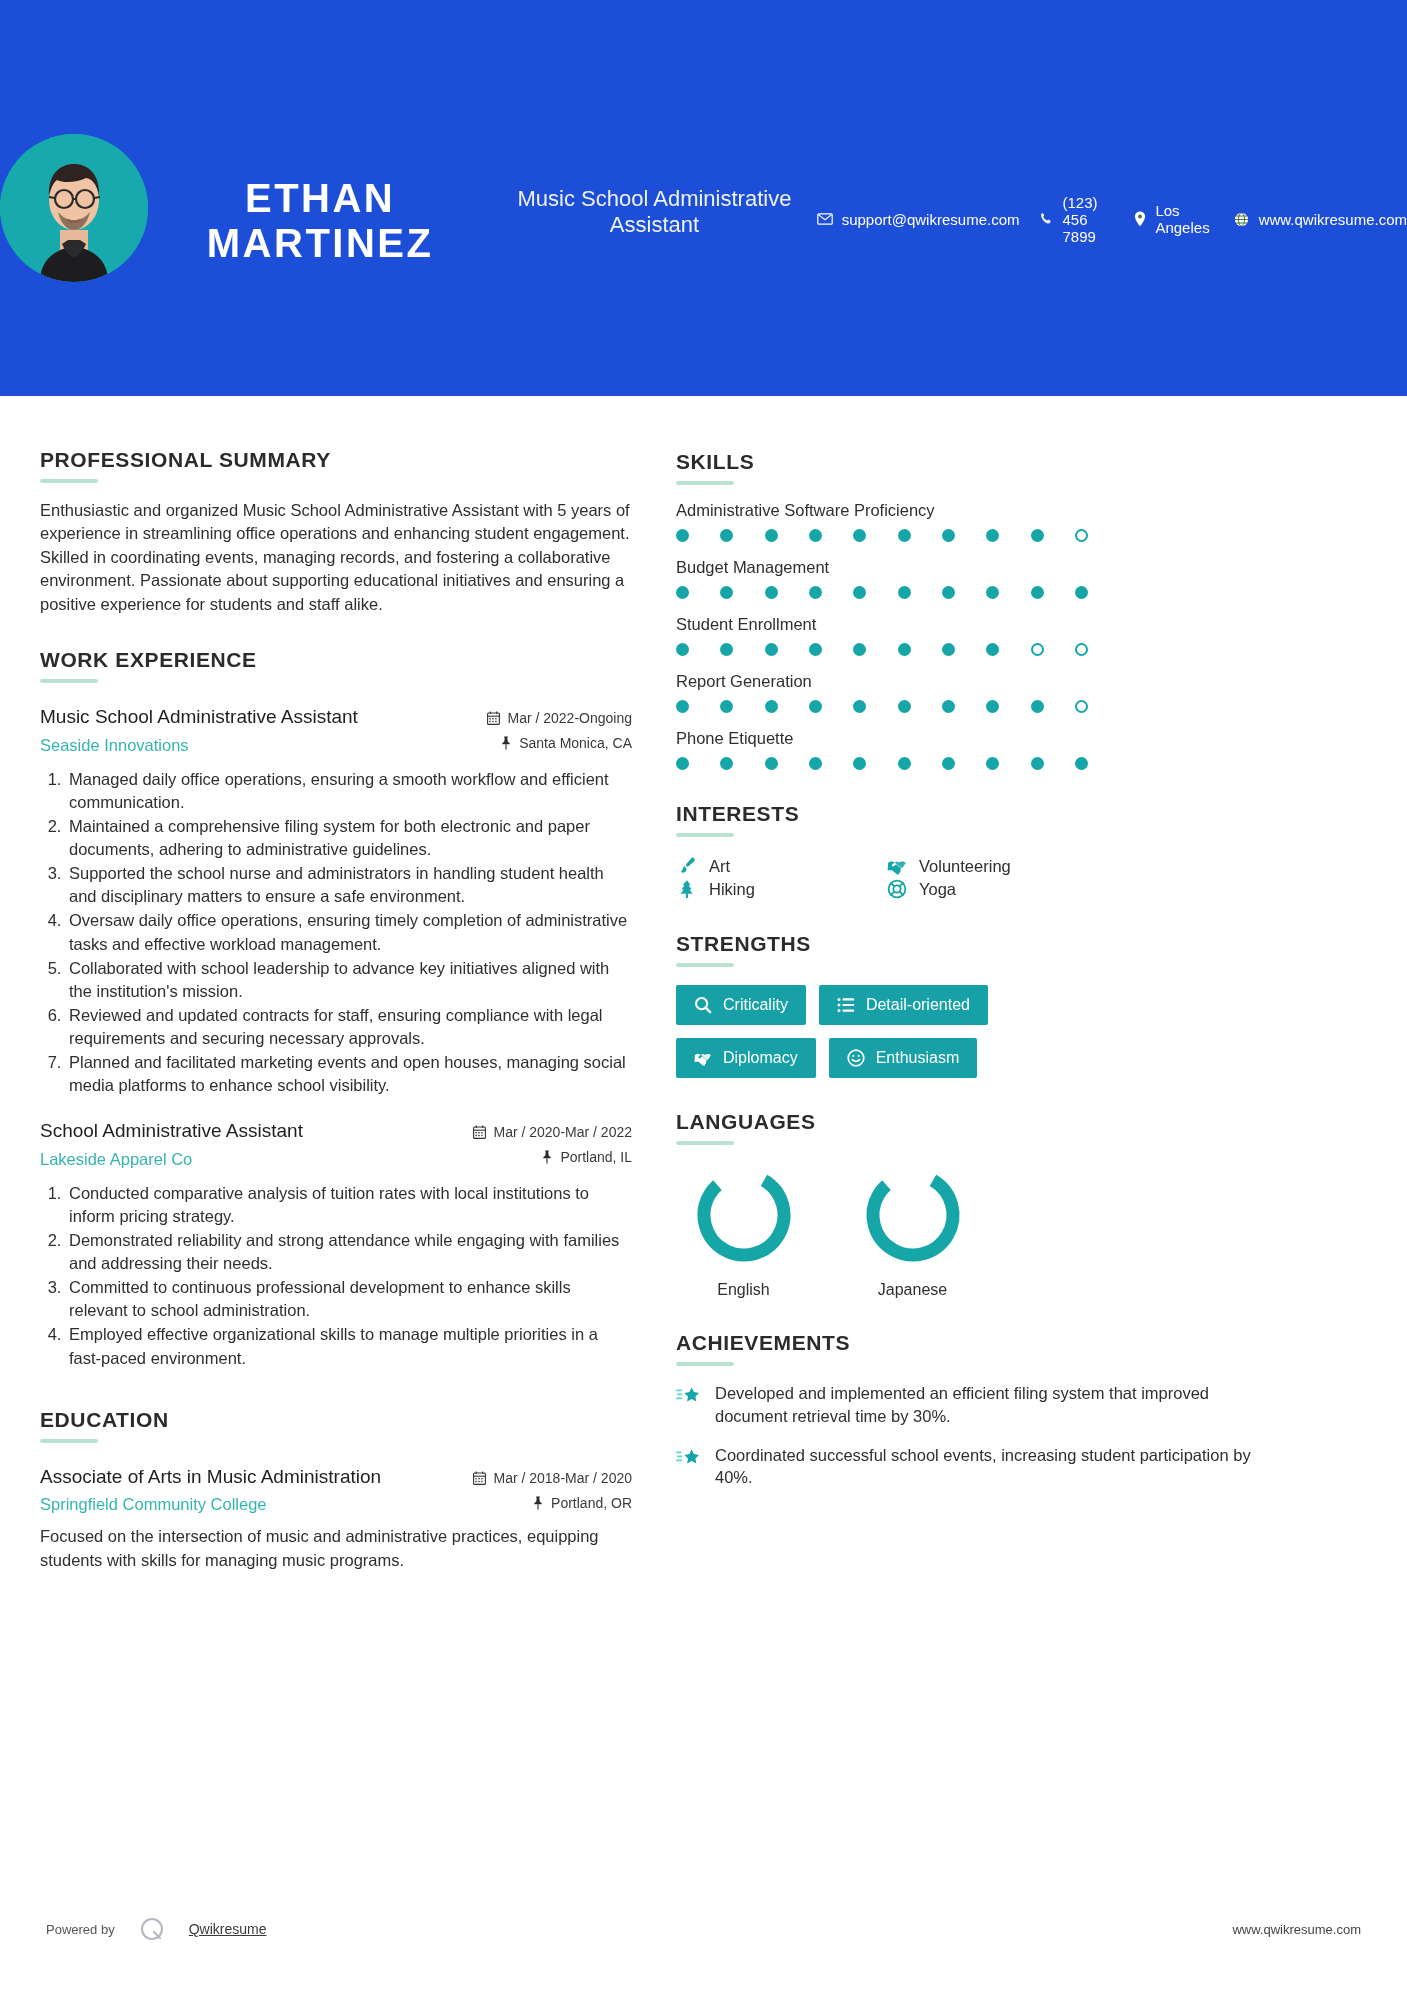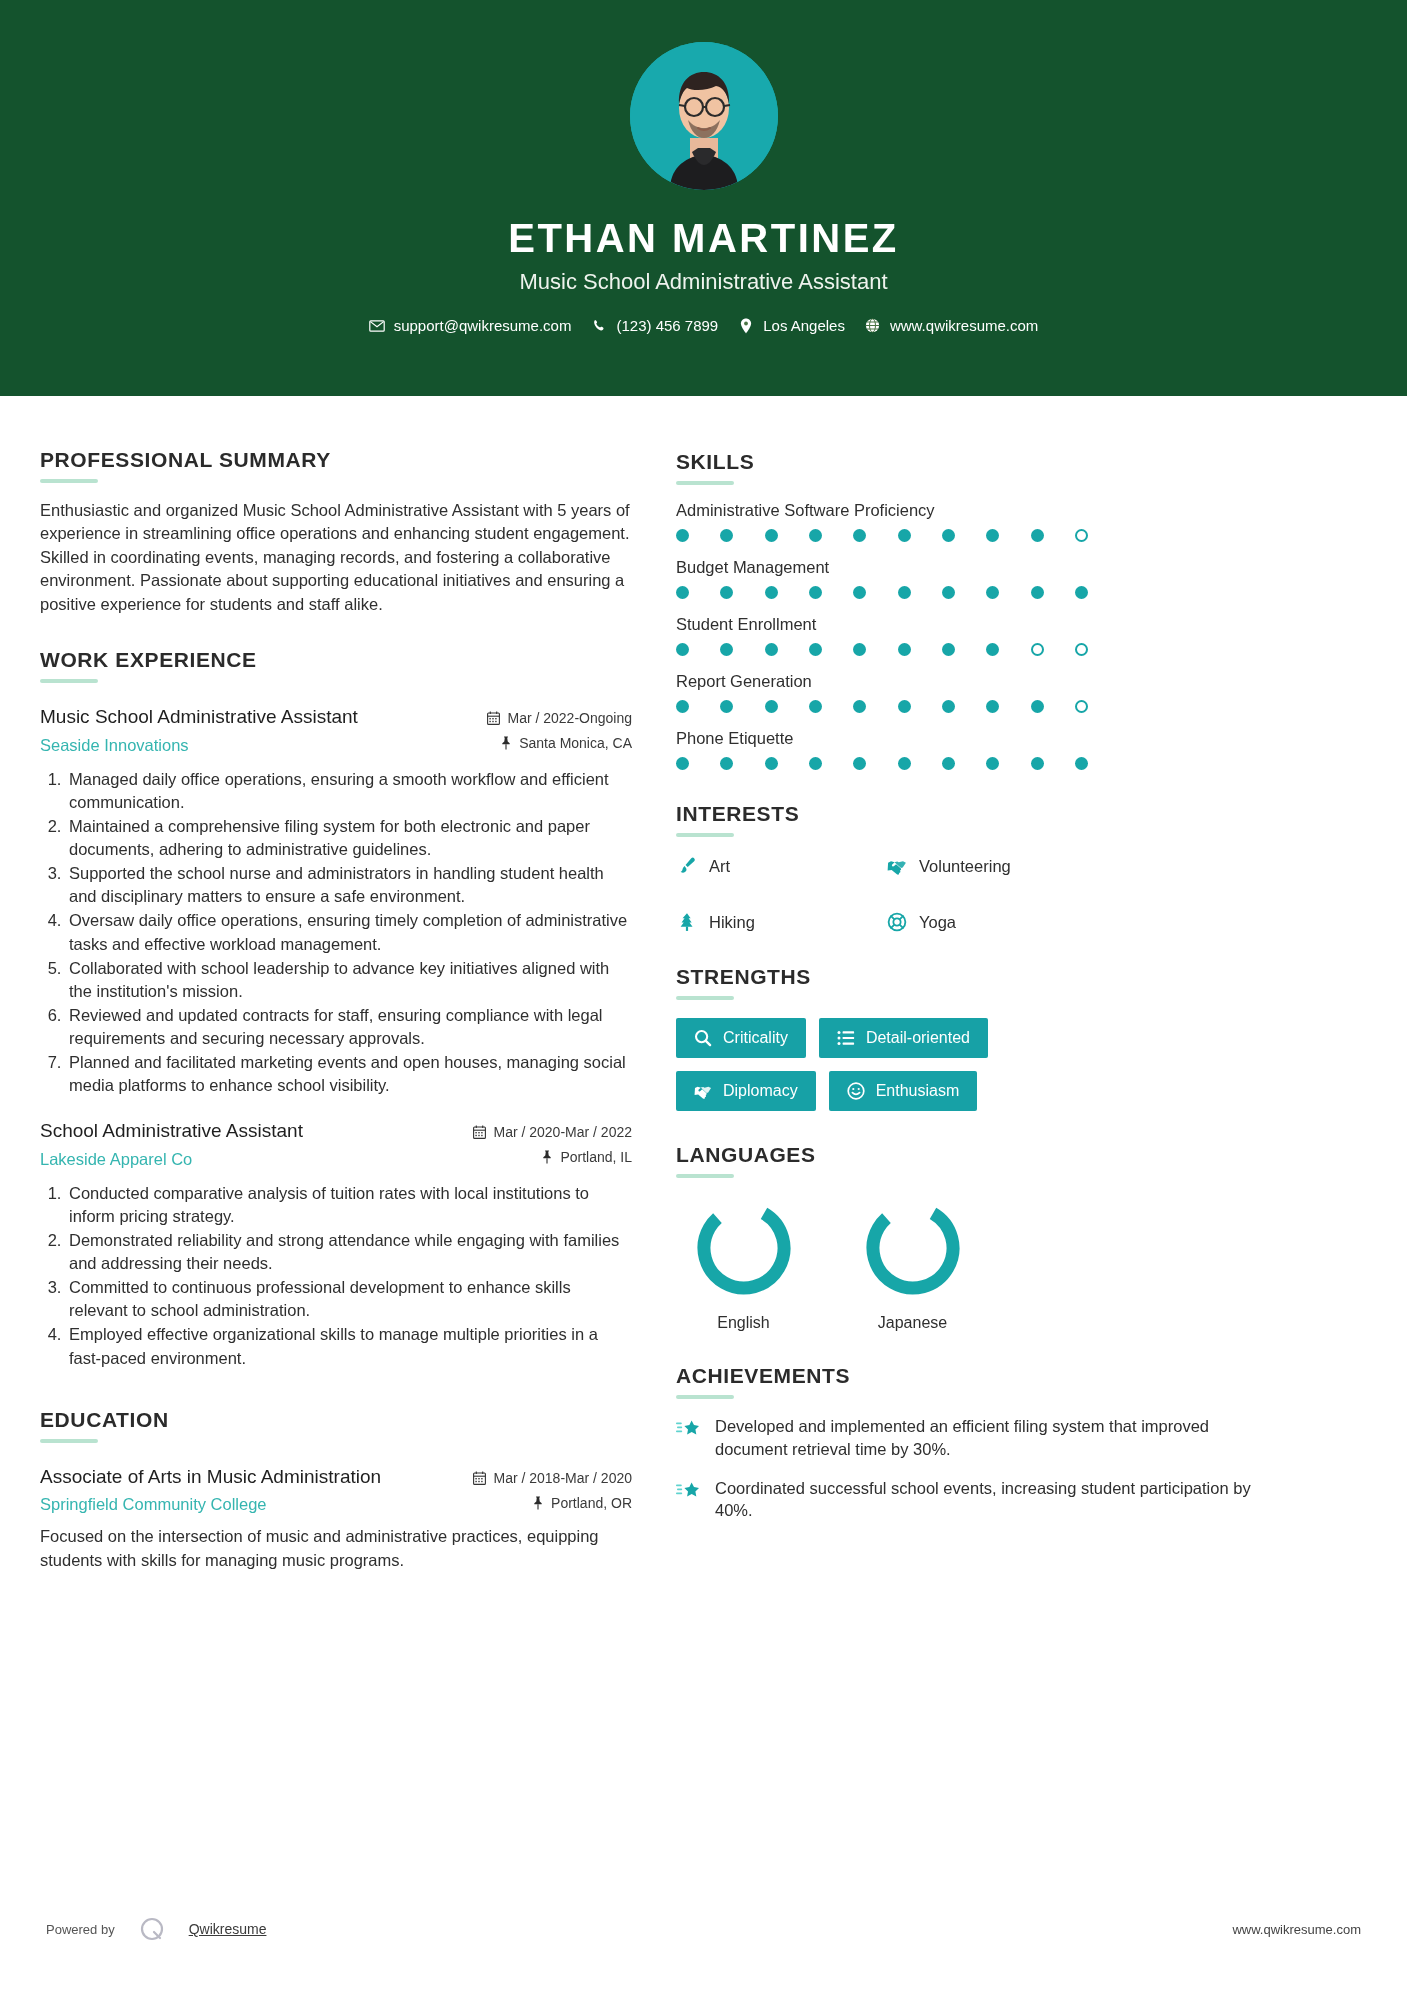--- a/index.html
+++ b/index.html
@@ -5,27 +5,27 @@
   * { box-sizing: border-box; margin: 0; padding: 0; }
   html, body {
     width: 1407px;
     background: #ffffff;
     font-family: "Liberation Sans", sans-serif;
   }
   body { width: 1407px; height: 1990px; position: relative; overflow: hidden; }
 
   
   .header {
-    background: #14532d;
+    background: #1d4ed8;
     height: 396px;
     width: 100%;
     display: flex;
-    flex-direction: column;
+    flex-direction: row;
     align-items: center;
-    padding-top: 42px;
+    padding-top: 20px;
   }
   .avatar-wrap {
     width: 148px; height: 148px;
     border-radius: 50%;
     background: #18a9ad;
     overflow: hidden;
     position: relative;
     flex: none;
   }
   .avatar-svg { display: block; width: 148px; height: 148px; }
@@ -146,21 +146,21 @@
   .skill-name { font-size: 16.5px; color: #2f2f2f; }
   .dots { display: flex; gap: 0; margin-top: 9px; justify-content: space-between; width: 412px; }
   .dot { width: 13px; height: 13px; border-radius: 50%; }
   .dot.on { background: #17a6a8; }
   .dot.off { border: 2.4px solid #17a6a8; background: transparent; }
 
   
   .interests-grid {
     display: grid;
     grid-template-columns: 210px 1fr;
-    row-gap: 34px;
+    row-gap: 1px;
     margin-top: 18px;
   }
   .interest { display: flex; align-items: center; gap: 11px; font-size: 16.5px; color: #2f2f2f; }
   .iico { width: 22px; height: 22px; display: inline-flex; align-items: center; justify-content: center; flex: none; }
 
   
   .chips { display: flex; flex-wrap: wrap; gap: 13px; margin-top: 18px; width: 420px; }
   .chip {
     background: #17a1a6;
     color: #ffffff;

